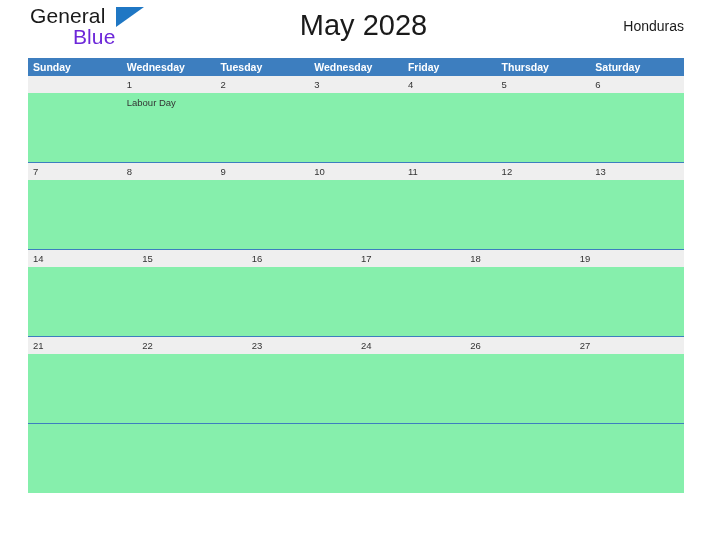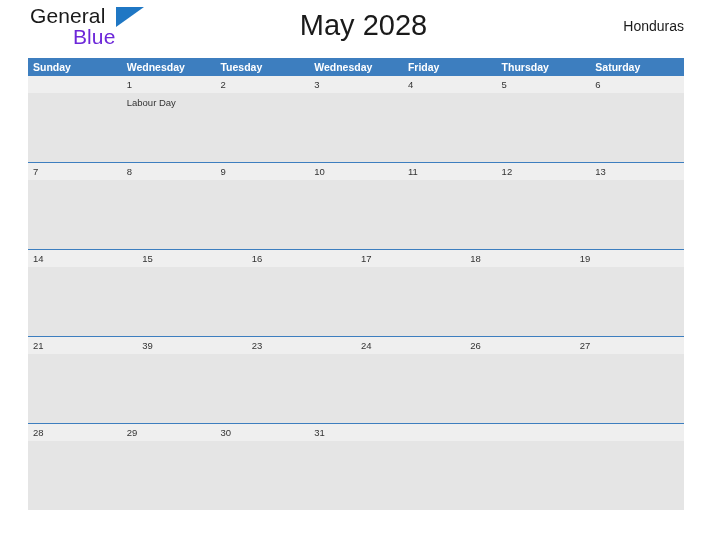--- a/index.html
+++ b/index.html
@@ -124,21 +124,21 @@
     font-size: 9.5px;
     line-height: 17px;
     color: #333333;
     padding-left: 5px;
     box-sizing: border-box;
   }
 
   .events {
     display: flex;
     height: 69px;
-    background: #e5e5e5;
+    background: #86efac;
   }
   .events .cell {
     flex: 1 1 0;
     padding-left: 5px;
     padding-top: 4px;
     box-sizing: border-box;
   }
   .event-text {
     font-size: 9.5px;
     line-height: 12px;
@@ -274,21 +274,21 @@
           </div>
         <div class="cell">
             <div class="event-text"></div>
           </div>
       </div>
     </div>
 
     <div class="week-row">
       <div class="daynums">
         <div class="cell">21</div>
-        <div class="cell">39</div>
+        <div class="cell">22</div>
         <div class="cell">23</div>
         <div class="cell">24</div>
         <div class="cell">26</div>
         <div class="cell">27</div>
       </div>
       <div class="events">
         <div class="cell">
             <div class="event-text"></div>
           </div>
         <div class="cell">
@@ -306,29 +306,20 @@
         <div class="cell">
             <div class="event-text"></div>
           </div>
         <div class="cell">
             <div class="event-text"></div>
           </div>
       </div>
     </div>
 
     <div class="week-row">
-      <div class="daynums">
-        <div class="cell">28</div>
-        <div class="cell">29</div>
-        <div class="cell">30</div>
-        <div class="cell">31</div>
-        <div class="cell"></div>
-        <div class="cell"></div>
-        <div class="cell"></div>
-      </div>
       <div class="events">
         <div class="cell">
             <div class="event-text"></div>
           </div>
         <div class="cell">
             <div class="event-text"></div>
           </div>
         <div class="cell">
             <div class="event-text"></div>
           </div>

